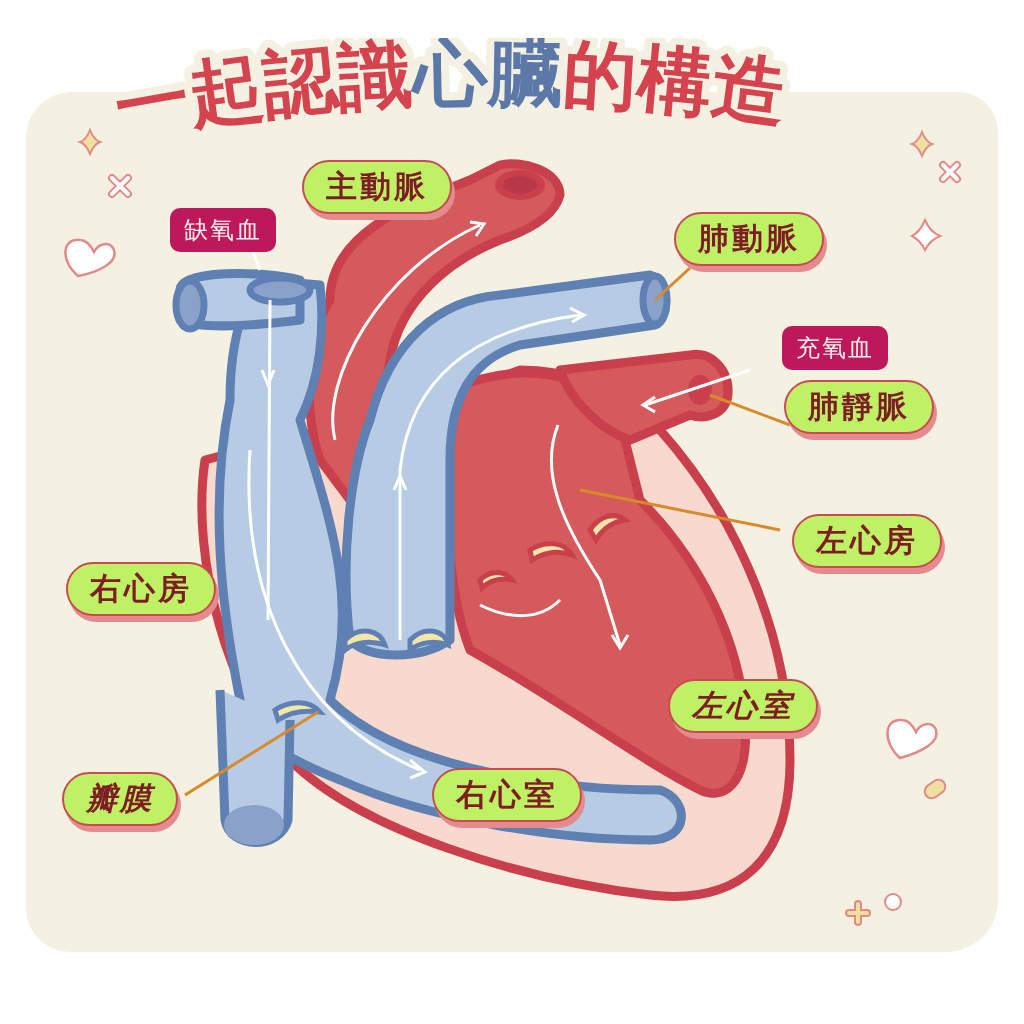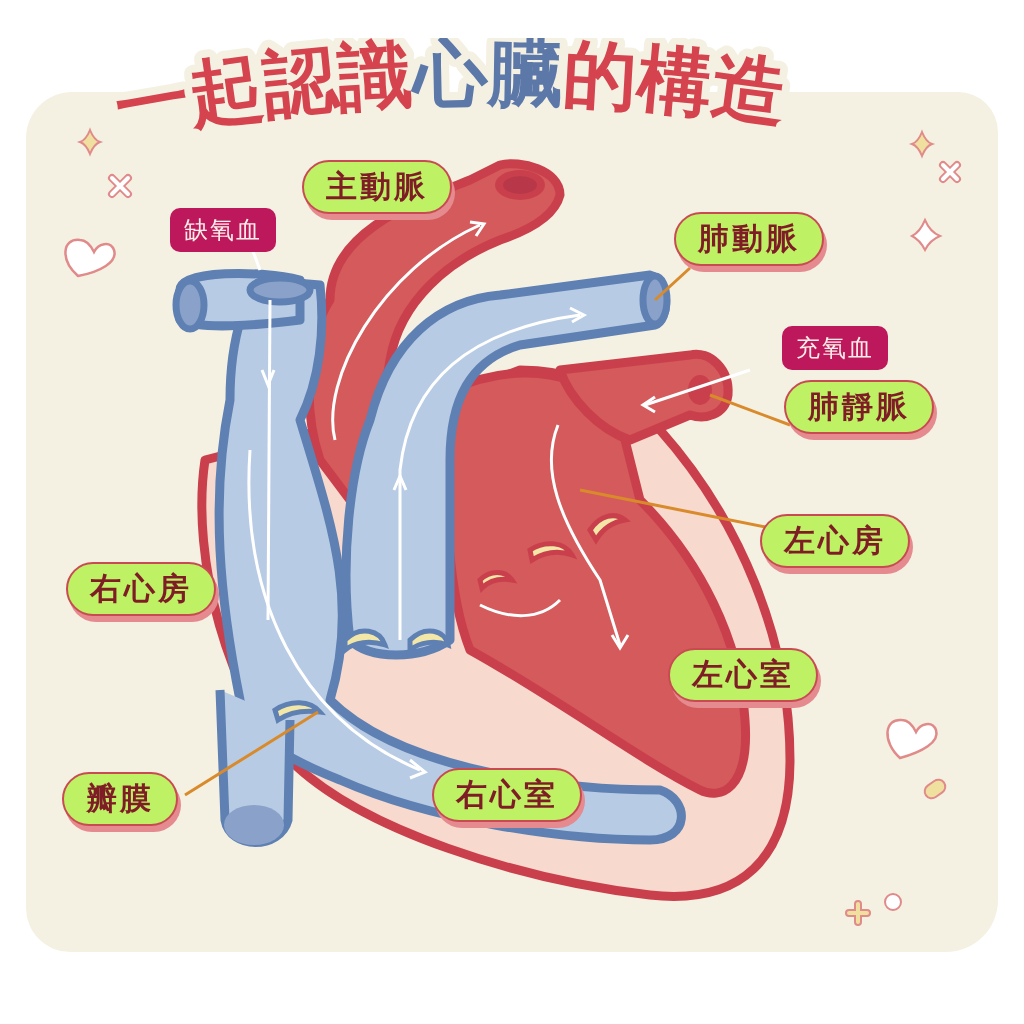--- a/index.html
+++ b/index.html
@@ -140,20 +140,20 @@
     <rect x="924" y="782" width="22" height="14" rx="7" transform="rotate(-35 935 789)" fill="#f0e0a0" stroke="#e08a8a" stroke-width="2"></rect>
     <path d="M 858 904 L 858 922 M 849 913 L 867 913" stroke="#e08a8a" stroke-width="8" stroke-linecap="round"></path>
     <path d="M 858 904 L 858 922 M 849 913 L 867 913" stroke="#f0e0a0" stroke-width="4" stroke-linecap="round"></path>
     <circle cx="893" cy="902" r="8" fill="#fff" stroke="#e08a8a" stroke-width="2"></circle>
   </g>
 </svg>
 
 <div class="label" style="left:302px; top:160px;">主動脈</div>
 <div class="label" style="left:674px; top:212px;">肺動脈</div>
 <div class="label" style="left:784px; top:380px;">肺靜脈</div>
-<div class="label" style="left:760px; top:514px;text-align:right;">左心房</div>
-<div class="label" style="left:668px; top:648px;">左心室</div>
+<div class="label" style="left:792px; top:514px;text-align:right;">左心房</div>
+<div class="label" style="left:668px; top:679px;font-style:italic;">左心室</div>
 <div class="label" style="left:66px; top:562px;text-align:center;">右心房</div>
 <div class="label" style="left:432px; top:768px;">右心室</div>
-<div class="label" style="left:62px; top:772px;">瓣膜</div>
+<div class="label" style="left:62px; top:772px;font-style:italic;">瓣膜</div>
 
 <div class="tag" style="left:170px; top:208px;">缺氧血</div>
 <div class="tag" style="left:737px; top:326px;margin-left:45px;">充氧血</div>
 
 </body></html>

